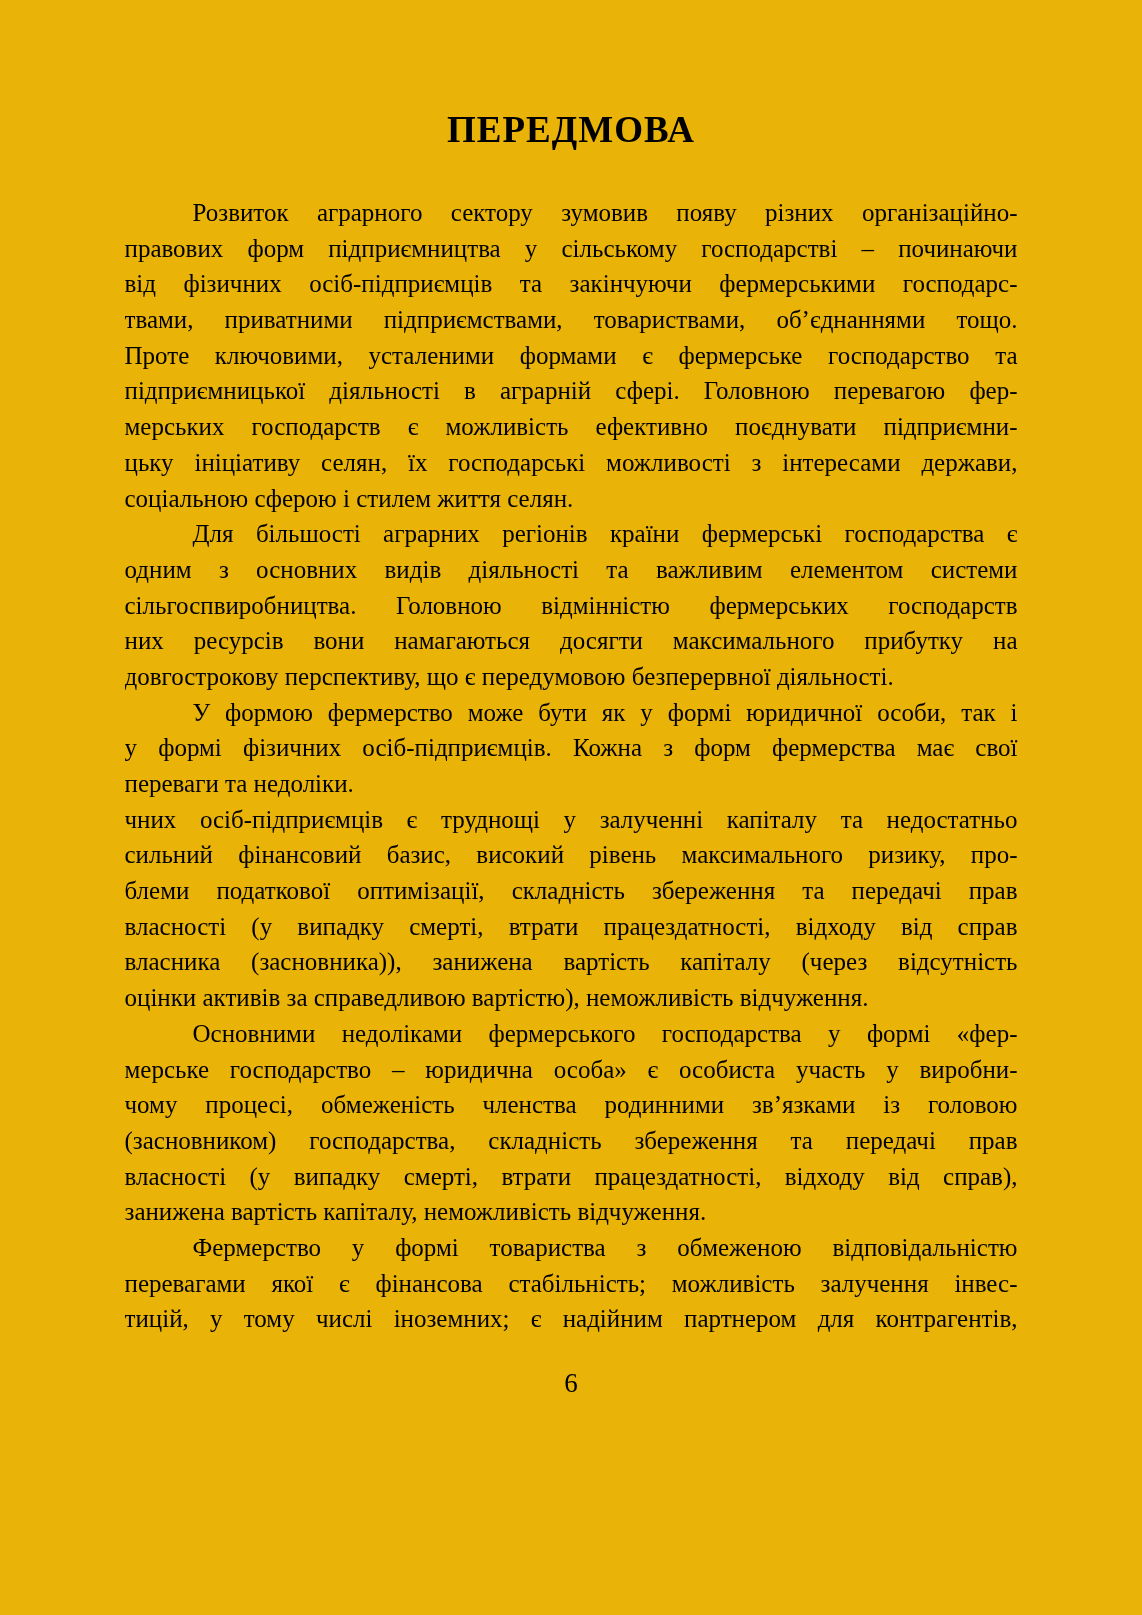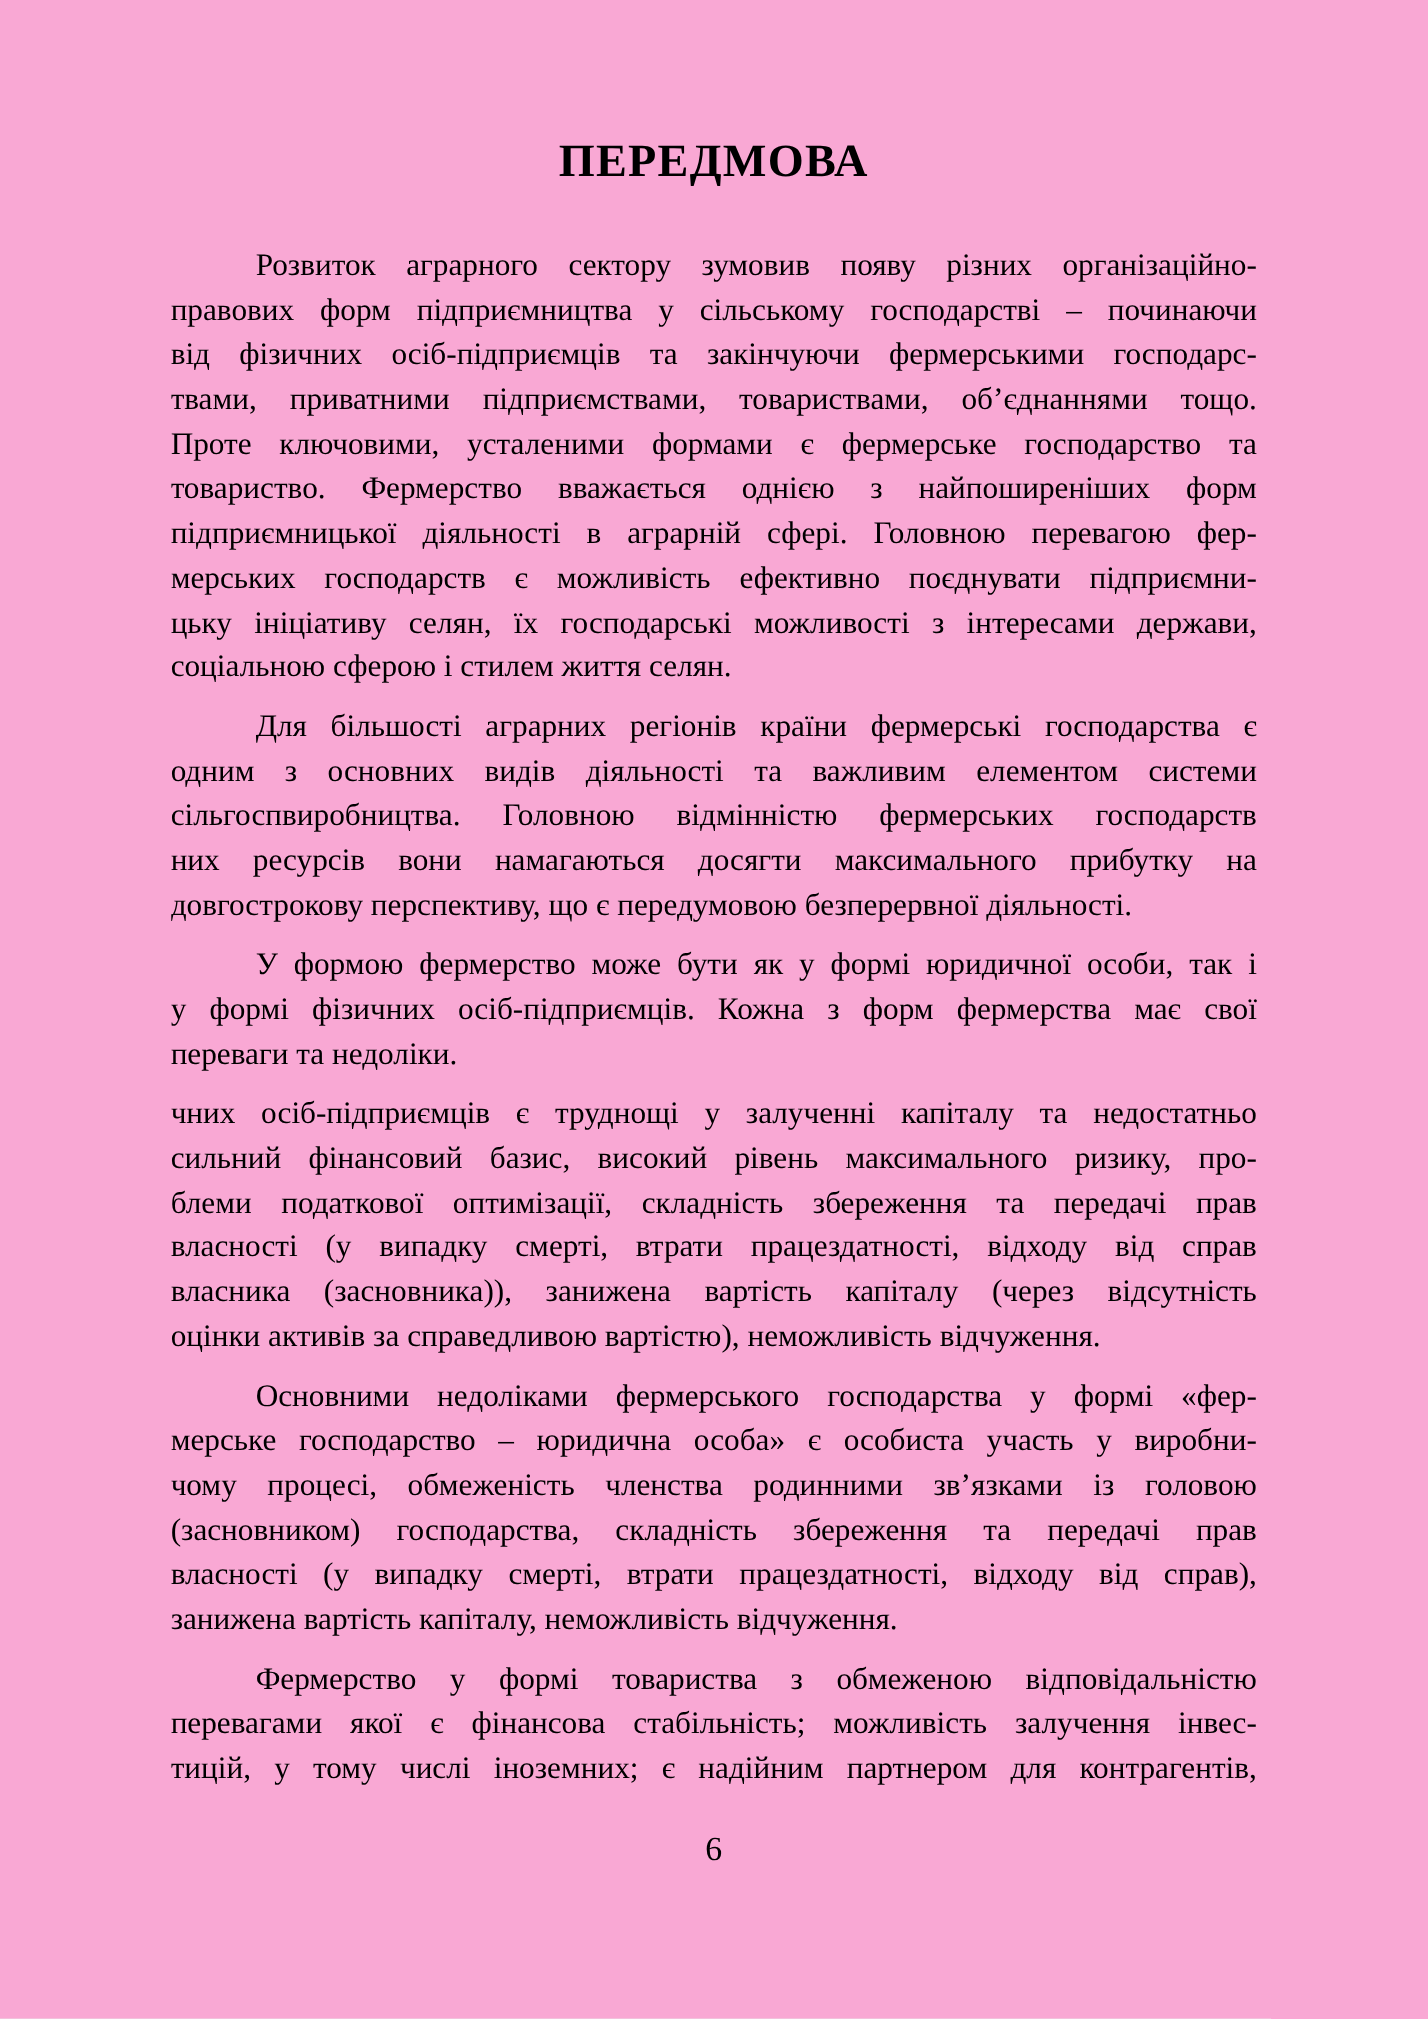--- a/index.html
+++ b/index.html
@@ -4,21 +4,21 @@
 <style>
   html, body {
     margin: 0;
     padding: 0;
     background: #e8e8e8;
   }
   .page {
     position: relative;
     width: 1142px;
     height: 1615px;
-    background: #f9a8d4;
+    background: #eab308;
     margin: 0 auto;
     overflow: hidden;
     font-family: "Liberation Serif", "DejaVu Serif", serif;
     color: #000000;
   }
   .title {
     margin: 0;
     padding-top: 110px;
     text-align: center;
     font-size: 37px;
@@ -26,21 +26,21 @@
     font-weight: bold;
     letter-spacing: 1px;
   }
   .body-text {
     width: 893px;
     margin: 45px auto 0 auto;
     font-size: 25px;
     line-height: 35.7px;
   }
   .paragraph {
-    margin: 12px;
+    margin: 0;
     padding: 0;
   }
   .line {
     text-align: justify;
     text-align-last: justify;
     height: 35.7px;
     overflow: hidden;
     white-space: normal;
   }
   .line.first {
@@ -62,21 +62,20 @@
 <div class="page">
   <h1 class="title">ПЕРЕДМОВА</h1>
 
   <div class="body-text">
       <div class="paragraph">
         <div class="line first">Розвиток аграрного сектору зумовив появу різних організаційно-</div>
         <div class="line">правових форм підприємництва у сільському господарстві – починаючи</div>
         <div class="line">від фізичних осіб-підприємців та закінчуючи фермерськими господарс-</div>
         <div class="line">твами, приватними підприємствами, товариствами, об’єднаннями тощо.</div>
         <div class="line">Проте ключовими, усталеними формами є фермерське господарство та</div>
-        <div class="line">товариство. Фермерство вважається однією з найпоширеніших форм</div>
         <div class="line">підприємницької діяльності в аграрній сфері. Головною перевагою фер-</div>
         <div class="line">мерських господарств є можливість ефективно поєднувати підприємни-</div>
         <div class="line">цьку ініціативу селян, їх господарські можливості з інтересами держави,</div>
         <div class="line end">соціальною сферою і стилем життя селян.</div>
       </div>
       <div class="paragraph">
         <div class="line first">Для більшості аграрних регіонів країни фермерські господарства є</div>
         <div class="line">одним з основних видів діяльності та важливим елементом системи</div>
         <div class="line">сільгоспвиробництва. Головною відмінністю фермерських господарств</div>
         <div class="line">них ресурсів вони намагаються досягти максимального прибутку на</div>

